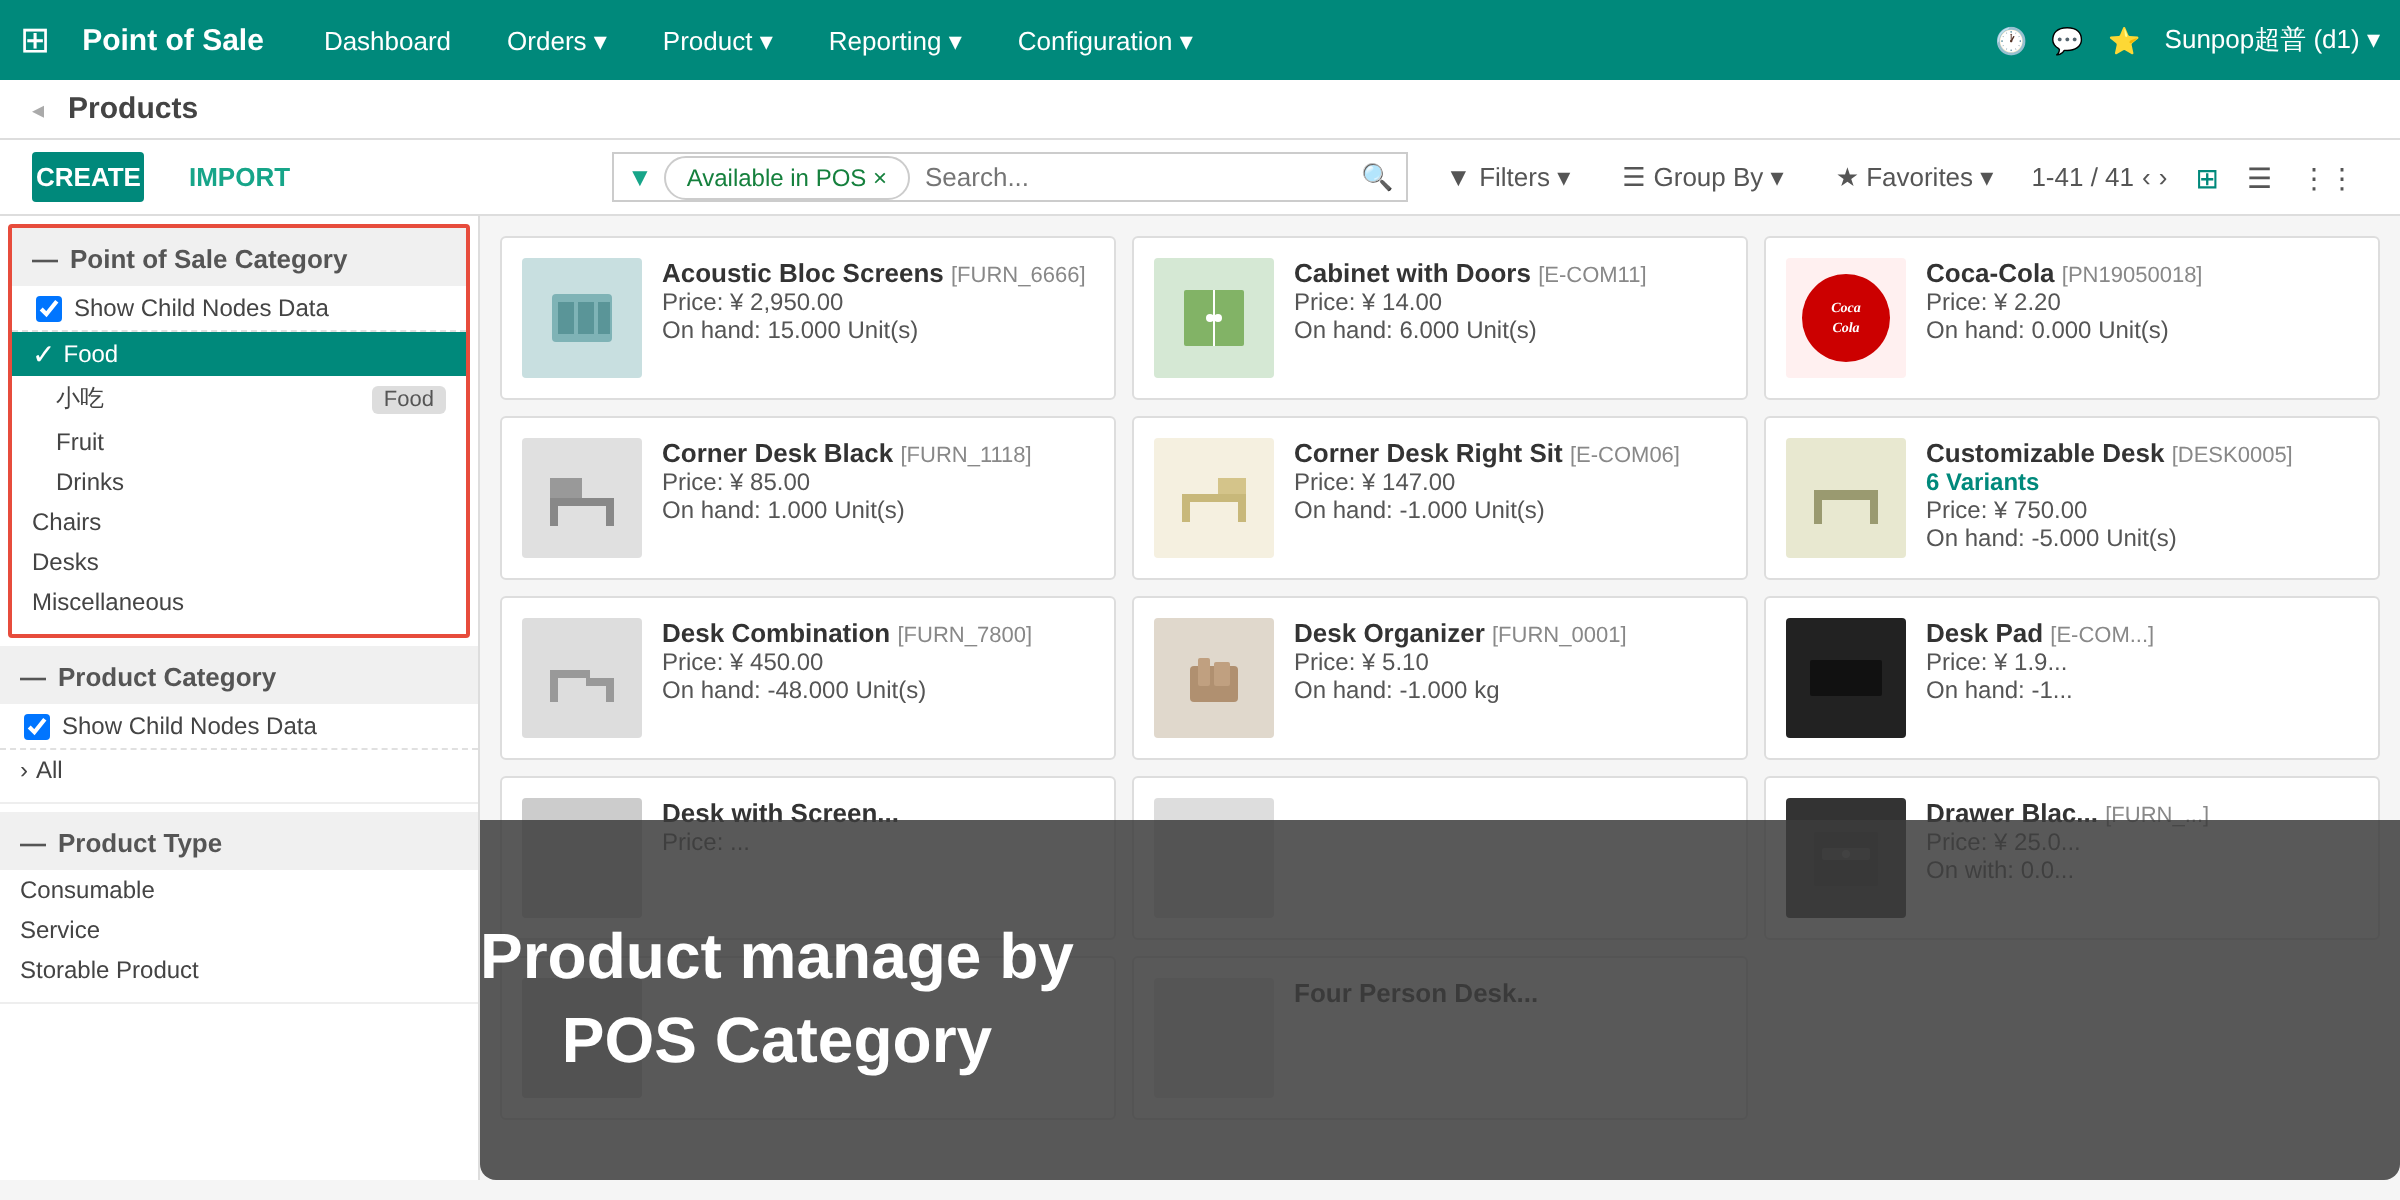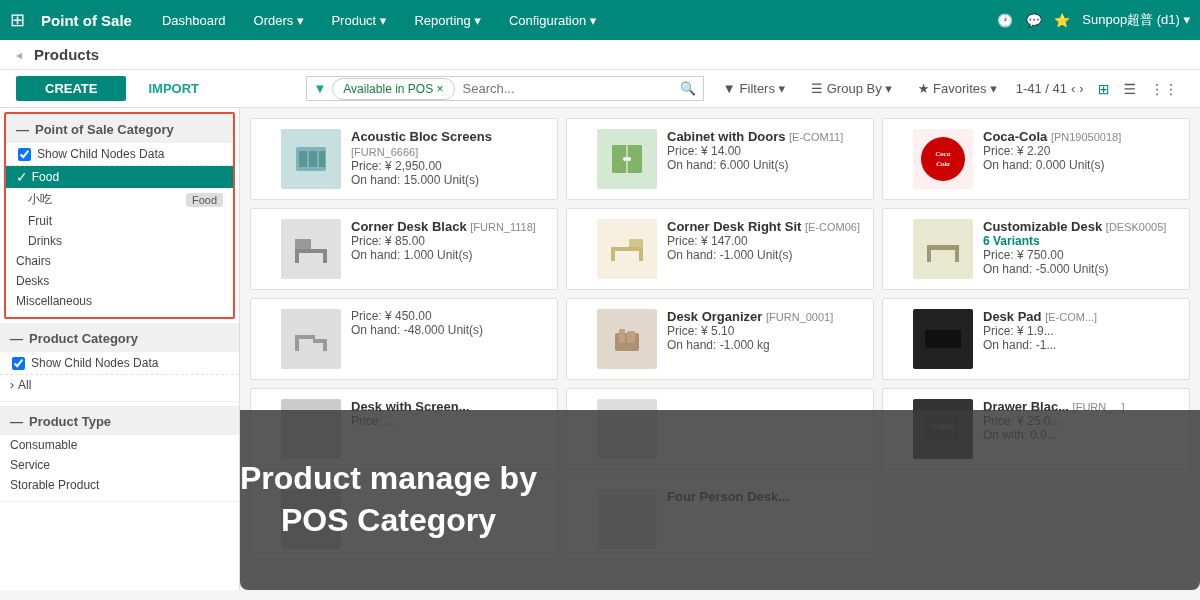--- a/index.html
+++ b/index.html
@@ -37,21 +37,21 @@
       border-bottom: 1px solid #ddd;
       padding: 6px 16px;
       display: flex;
       align-items: center;
       gap: 8px;
     }
     .btn-create {
       background: #00897b;
       color: white;
       border: none;
-      padding: 5px 29px;
+      padding: 5px 2px;
       font-size: 13px;
       font-weight: bold;
       cursor: pointer;
       border-radius: 2px;
     }
     .btn-import {
       background: white;
       color: #00897b;
       border: none;
       padding: 5px 14px;
@@ -177,21 +177,20 @@
       height: 60px;
       background: #eee;
       display: flex;
       align-items: center;
       justify-content: center;
       font-size: 10px;
       color: #aaa;
       flex-shrink: 0;
       border-radius: 2px;
       overflow: hidden;
-      margin-left: 20px;
     }
     .product-info { flex: 1; }
     .product-name { font-size: 13px; font-weight: 600; color: #333; }
     .product-ref { font-size: 11px; color: #888; }
     .product-variants { font-size: 12px; color: #00897b; font-weight: 600; }
     .product-price { font-size: 12px; color: #555; }
     .product-stock { font-size: 12px; color: #555; }
 
     
     .overlay {
@@ -458,20 +457,21 @@
         <div class="product-card">
           <div class="product-img" style="background:#ddd;">
             <svg width="40" height="40" viewBox="0 0 40 40">
                 <rect x="4" y="16" width="20" height="4" fill="#999"></rect>
                 <rect x="22" y="20" width="14" height="4" fill="#999"></rect>
                 <rect x="4" y="20" width="4" height="12" fill="#999"></rect>
                 <rect x="32" y="24" width="4" height="8" fill="#999"></rect>
               </svg>
           </div>
           <div class="product-info">
+            <div class="product-name">Desk Combination <span class="product-ref" style="font-weight:normal;">[FURN_7800]</span></div>
             <div class="product-price">Price: ¥ 450.00</div>
             <div class="product-stock">On hand: -48.000 Unit(s)</div>
           </div>
         </div>
 
         <div class="product-card">
           <div class="product-img" style="background:#e0d8cc;">
             <svg width="40" height="40" viewBox="0 0 40 40">
                 <rect x="8" y="14" width="24" height="18" rx="2" fill="#b09070"></rect>
                 <rect x="12" y="10" width="6" height="14" rx="1" fill="#c0a080"></rect>

